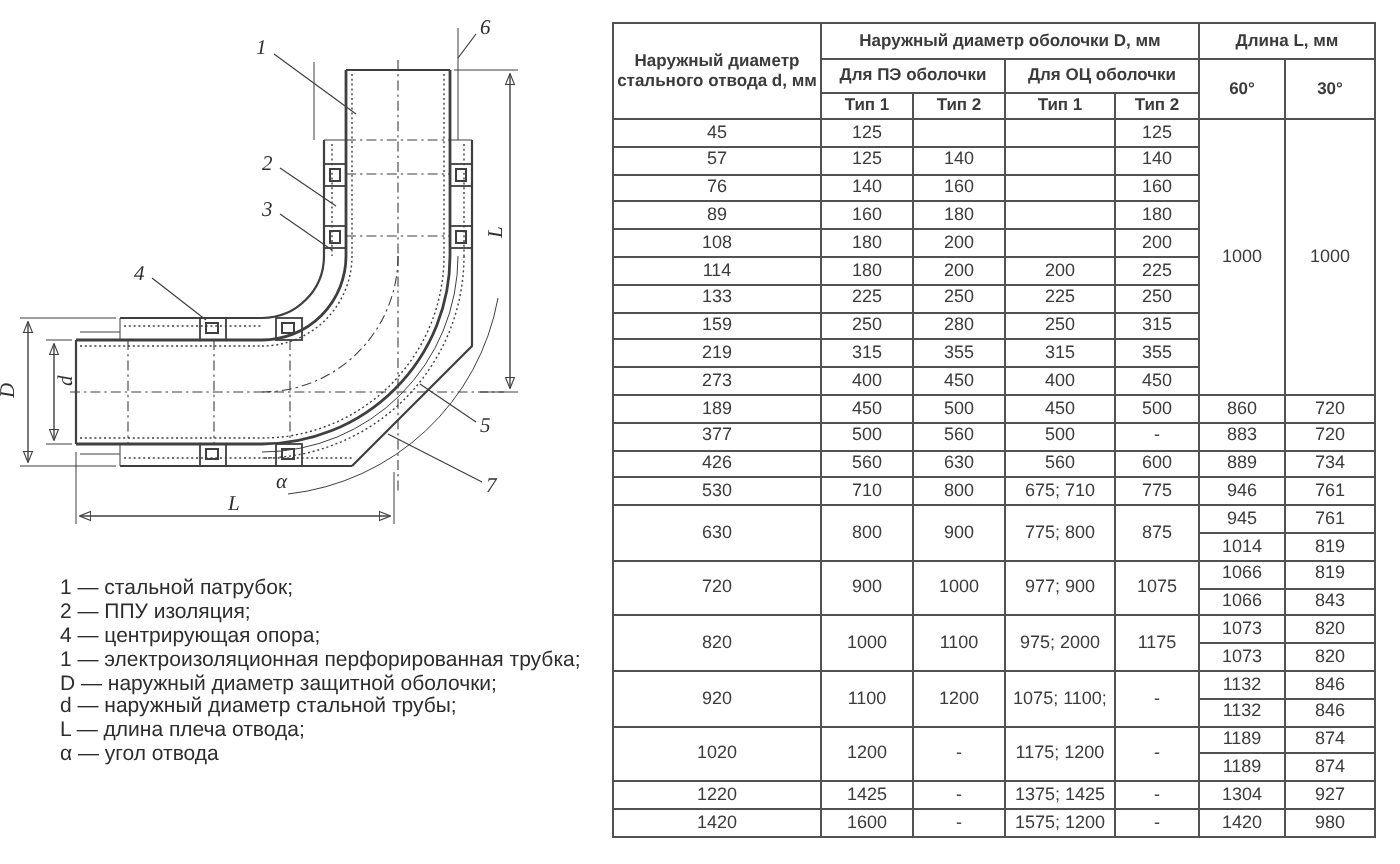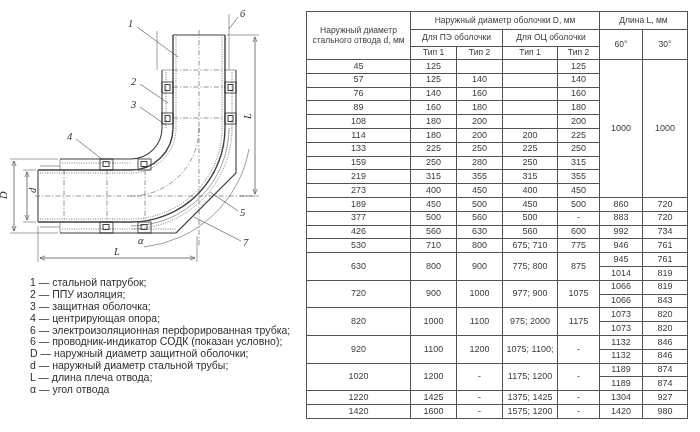--- a/index.html
+++ b/index.html
@@ -10,27 +10,27 @@
   
   table.dims {
     position:absolute; left:306px; top:11px;
     border-collapse:collapse; table-layout:fixed;
     color:#3b3b3b; background:#fff;
   }
   table.dims th, table.dims td {
     border:1px solid #525252; text-align:center; vertical-align:middle;
     padding:0 1px; overflow:hidden;
   }
-  table.dims thead th { font-weight:normal; font-size:8.5px; line-height:1.15; }
+  table.dims thead th { font-weight:bold; font-size:8.5px; line-height:1.15; }
   table.dims thead tr.h1 { height:18px; }
   table.dims thead tr.h2 { height:17px; }
   table.dims thead tr.h3 { height:13px; }
   table.dims tbody td { font-size:9px; line-height:1.05; height:12.8px; }
   
-  .legend { position:absolute; left:30px; top:277px; font-size:10.5px; color:#2d2d2d; }
+  .legend { position:absolute; left:30px; top:289px; font-size:10.5px; color:#2d2d2d; }
   .legend-item { height:11.9px; line-height:11.9px; white-space:nowrap; }
   
   svg.diagram { position:absolute; left:0; top:0; }
   svg.diagram line, svg.diagram path, svg.diagram rect { stroke:#3f3f3f; fill:none; }
   .w-main { stroke-width:1.4; }
   .w-case { stroke-width:1.1; }
   .w-thin { stroke-width:0.5; stroke:#6a6a6a; }
   .w-stip { stroke-width:0.7; stroke:#6a6a6a; stroke-dasharray:1 1.4; }
   .w-dash { stroke-width:0.55; stroke:#7a7a7a; stroke-dasharray:5 2 1.2 2; }
   .w-lead { stroke-width:0.6; stroke:#4a4a4a; }
@@ -201,24 +201,22 @@
     </g>
     <g>
       <line class="w-lead" x1="241" y1="241" x2="194" y2="217"></line>
       <text x="243" y="246">7</text>
     </g>
   </svg>
 
   <div class="legend">
       <div class="legend-item">1 — стальной патрубок;</div>
       <div class="legend-item">2 — ППУ изоляция;</div>
-      <div class="legend-item">3 — защитная оболочка;</div>
       <div class="legend-item">4 — центрирующая опора;</div>
-      <div class="legend-item">6 — электроизоляционная перфорированная трубка;</div>
-      <div class="legend-item">6 — проводник-индикатор СОДК (показан условно);</div>
+      <div class="legend-item">1 — электроизоляционная перфорированная трубка;</div>
       <div class="legend-item">D — наружный диаметр защитной оболочки;</div>
       <div class="legend-item">d — наружный диаметр стальной трубы;</div>
       <div class="legend-item">L — длина плеча отвода;</div>
       <div class="legend-item">α — угол отвода</div>
     </div>
 
   <table class="dims">
     <colgroup>
       <col style="width:104px">
         <col style="width:46px">
@@ -337,21 +335,21 @@
           <td>-</td>
           <td>883</td>
           <td>720</td>
         </tr>
         <tr>
           <td>426</td>
           <td>560</td>
           <td>630</td>
           <td>560</td>
           <td>600</td>
-          <td>992</td>
+          <td>889</td>
           <td>734</td>
         </tr>
         <tr>
           <td>530</td>
           <td>710</td>
           <td>800</td>
           <td>675; 710</td>
           <td>775</td>
           <td>946</td>
           <td>761</td>

